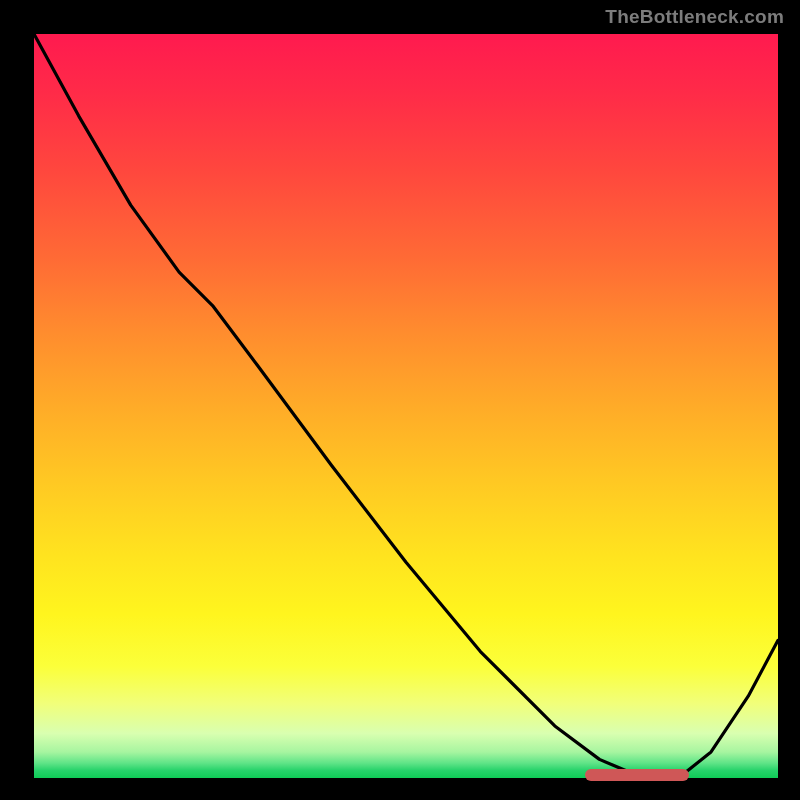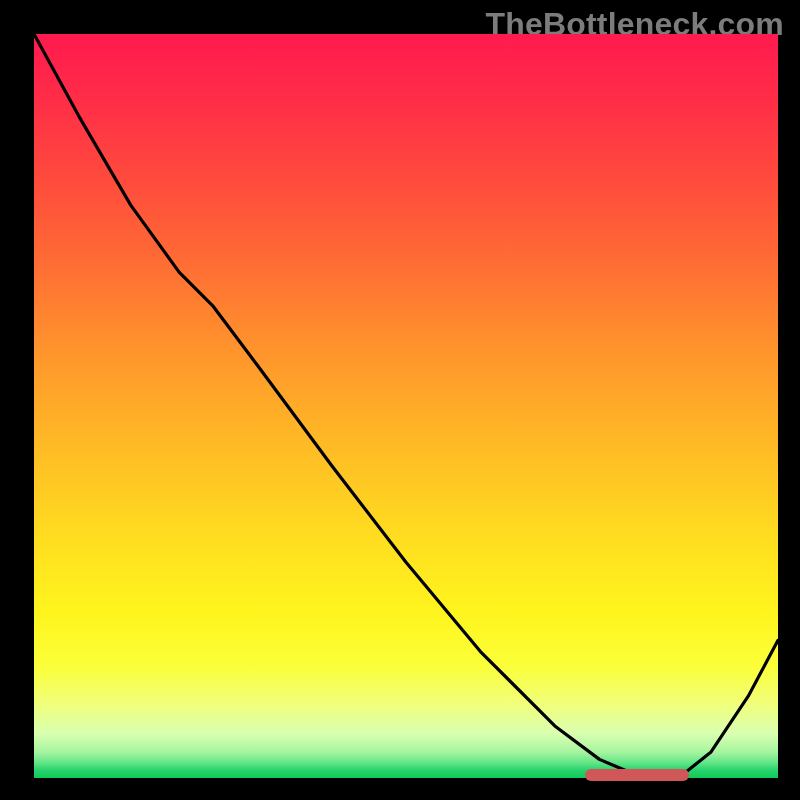--- a/index.html
+++ b/index.html
@@ -8,21 +8,21 @@
     position: relative;
     width: 800px;
     height: 800px;
     background: #000;
   }
   .watermark {
     position: absolute;
     top: 6px;
     right: 16px;
     font-family: Arial, Helvetica, sans-serif;
-    font-size: 32px;
+    font-size: 19px;
     font-weight: 600;
     color: #7c7c7c;
     letter-spacing: 0.2px;
   }
   .plot {
     position: absolute;
     left: 34px;
     top: 34px;
     width: 744px;
     height: 744px;

